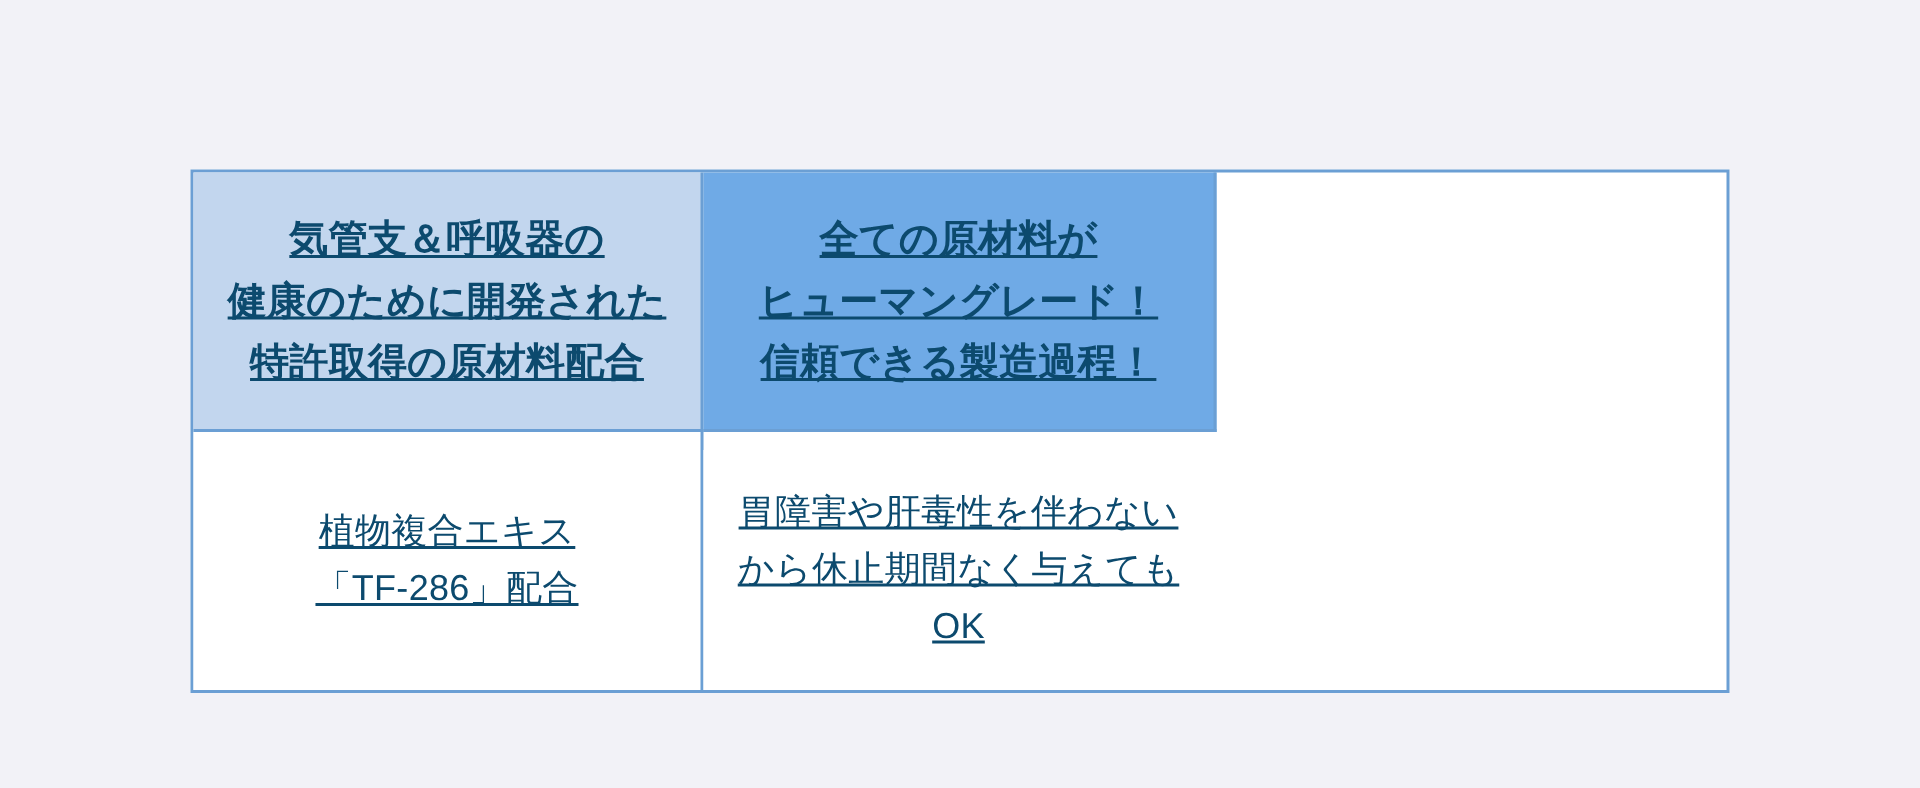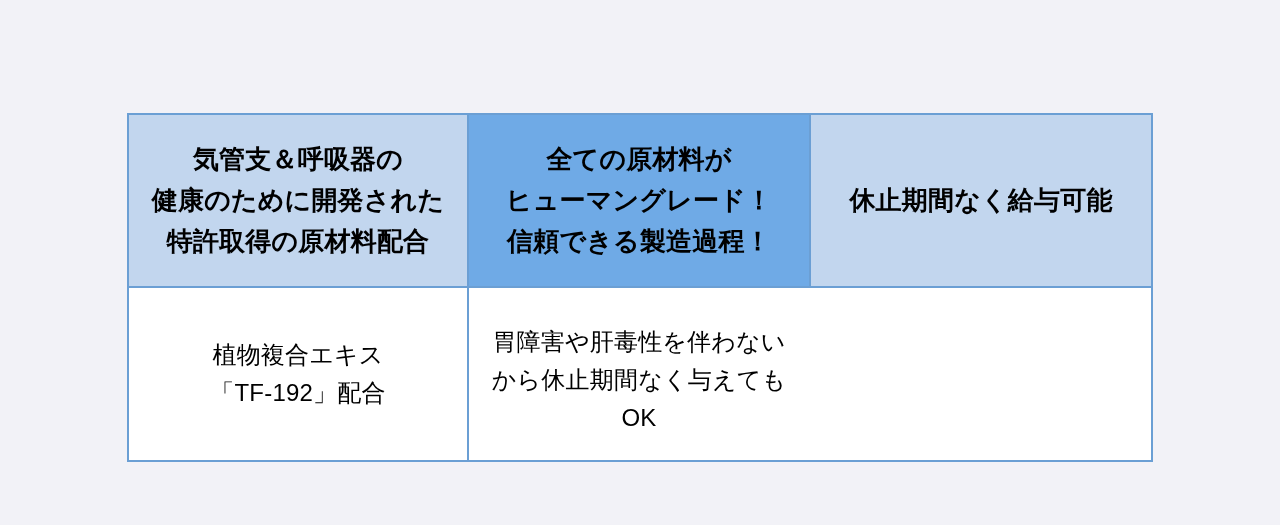--- a/index.html
+++ b/index.html
@@ -40,23 +40,24 @@
   .row-body {
     height: 172px;
   }
 
   .cell {
     box-sizing: border-box;
     display: flex;
     align-items: center;
     justify-content: center;
     text-align: center;
-    color: #000000;
+    color: #0c4a6e;
     padding: 0 6px;
     overflow: hidden;
+    text-decoration: underline;
   }
 
   .col-1 { width: 340px; }
   .col-2 { width: 342px; }
   .col-3 { width: 340px; }
 
   .header-cell {
     font-size: 26px;
     font-weight: bold;
     line-height: 41px;
@@ -106,29 +107,26 @@
     <div class="cell header-cell accent-light col-1">
       <span class="cell-text">気管支＆呼吸器の
 健康のために開発された
 特許取得の原材料配合</span>
     </div>
     <div class="cell header-cell accent-strong col-2">
       <span class="cell-text">全ての原材料が
 ヒューマングレード！
 信頼できる製造過程！</span>
     </div>
-    <div class="cell header-cell accent-light col-3 last-col">
-      <span class="cell-text">休止期間なく給与可能</span>
-    </div>
   </div>
 
   <div class="table-row row-body">
     <div class="cell body-cell col-1">
       <span class="cell-text">植物複合エキス
-「TF-192」配合</span>
+「TF-286」配合</span>
     </div>
     <div class="cell body-cell col-3 last-col">
       <span class="cell-text">胃障害や肝毒性を伴わない
 から休止期間なく与えても
 OK</span>
     </div>
   </div>
 
 </div>
 

